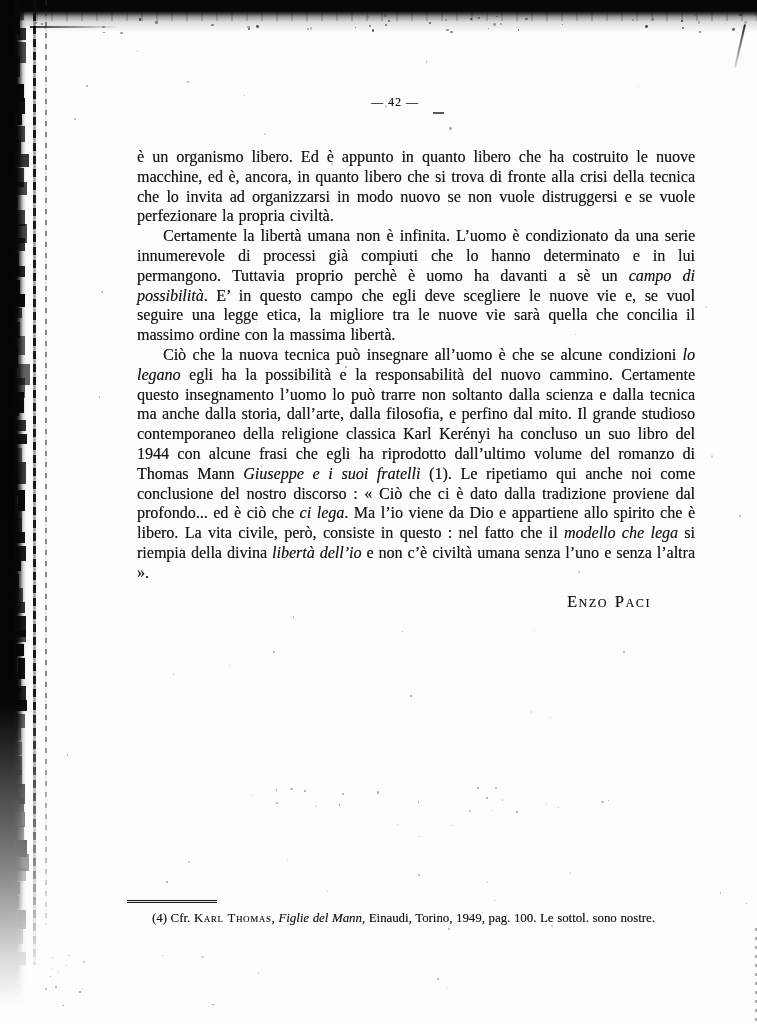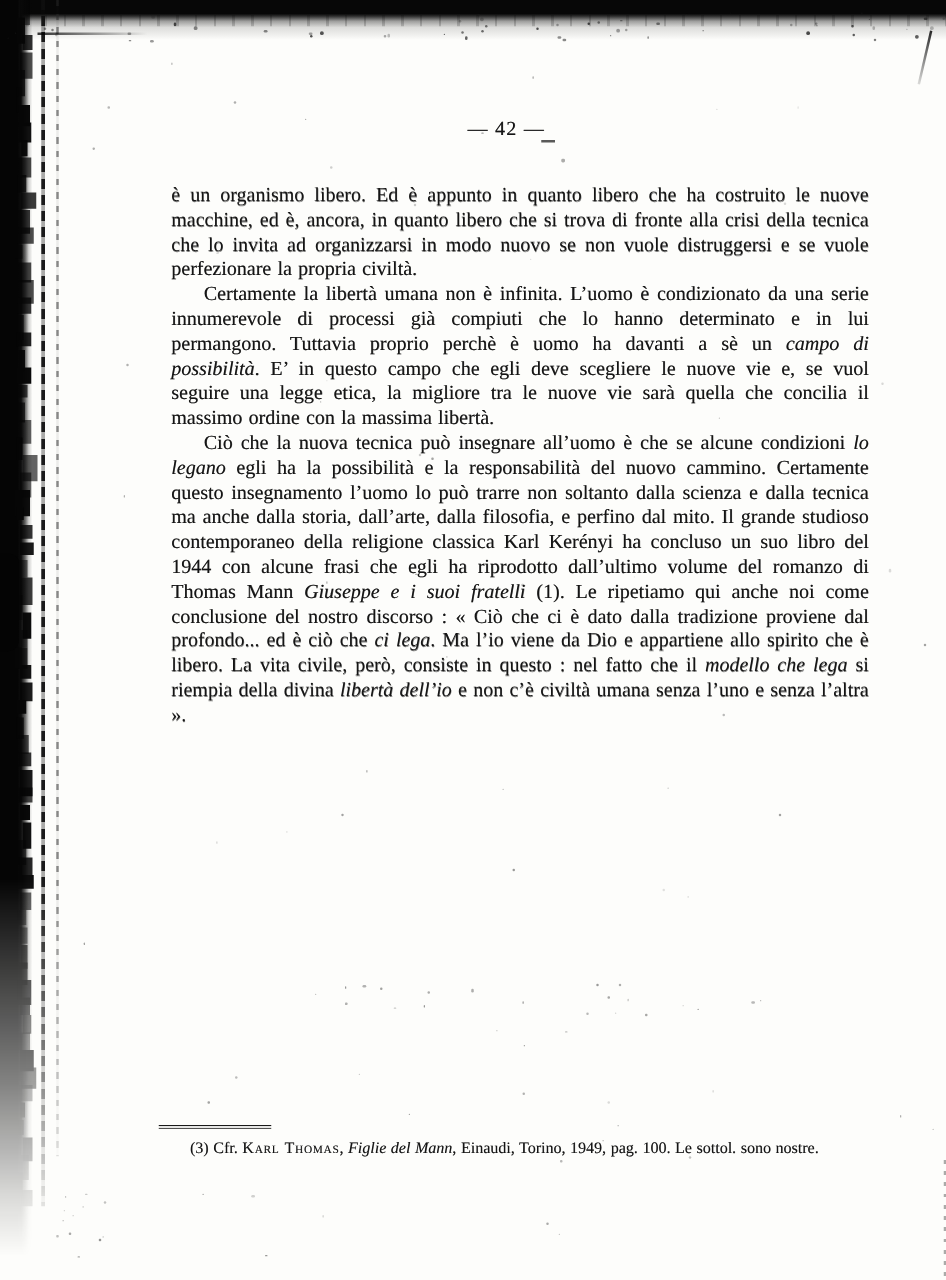--- a/index.html
+++ b/index.html
@@ -54,22 +54,22 @@
   .right-ticks{
     position:absolute;right:0;top:928px;width:2px;height:96px;pointer-events:none;
     background:repeating-linear-gradient(to bottom,rgba(0,0,0,.55) 0 3px,transparent 3px 9px);
     opacity:.6;
   }
   #speckles{position:absolute;inset:0;pointer-events:none;}
   .spk{position:absolute;background:#1c1c1c;border-radius:50%;}
 
   
   .page-header{
-    position:absolute;top:95px;left:343px;width:124px;text-align:center;
-    font-size:16px;letter-spacing:1px;
+    position:absolute;top:95px;left:333px;width:124px;text-align:center;
+    font-size:12px;letter-spacing:1px;
     text-shadow:.2px .2px .35px rgba(0,0,0,.55);
   }
   .header-smudge{position:absolute;left:433px;top:112px;width:11px;height:1.5px;background:rgba(20,20,20,.7);}
   .body-text{
     position:absolute;top:147px;left:137px;width:558px;
     font-size:16px;line-height:19.8px;text-align:justify;word-spacing:1px;
     text-shadow:.25px .25px .4px rgba(0,0,0,.5);
   }
   .para{margin:0;}
   .para.indent{text-indent:26px;}
@@ -178,25 +178,26 @@
   <div class="corner-scratch"></div>
   <div class="right-ticks"></div>
 
   <div class="page-header">— 42 —</div>
   <div class="header-smudge"></div>
 
   <div class="body-text">
     <p class="para"><span>è un organismo libero. Ed è appunto in quanto libero che ha costruito le nuove macchine, ed è, ancora, in quanto libero che si trova di fronte alla crisi della tecnica che lo invita ad organizzarsi in modo nuovo se non vuole distruggersi e se vuole perfezionare la propria civiltà.</span></p>
     <p class="para indent"><span>Certamente la libertà umana non è infinita. L’uomo è condizionato da una serie innumerevole di processi già compiuti che lo hanno determinato e in lui permangono. Tuttavia proprio perchè è uomo ha davanti a sè un </span><span class="seg-italic">campo di possibilità</span><span>. E’ in questo campo che egli deve scegliere le nuove vie e, se vuol seguire una legge etica, la migliore tra le nuove vie sarà quella che concilia il massimo ordine con la massima libertà.</span></p>
     <p class="para indent"><span>Ciò che la nuova tecnica può insegnare all’uomo è che se alcune condizioni </span><span class="seg-italic">lo legano</span><span> egli ha la possibilità e la responsabilità del nuovo cammino. Certamente questo insegnamento l’uomo lo può trarre non soltanto dalla scienza e dalla tecnica ma anche dalla storia, dall’arte, dalla filosofia, e perfino dal mito. Il grande studioso contemporaneo della religione classica Karl Kerényi ha concluso un suo libro del 1944 con alcune frasi che egli ha riprodotto dall’ultimo volume del romanzo di Thomas Mann </span><span class="seg-italic">Giuseppe e i suoi fratelli</span><span> (1). Le ripetiamo qui anche noi come conclusione del nostro discorso : « Ciò che ci è dato dalla tradizione proviene dal profondo... ed è ciò che </span><span class="seg-italic">ci lega</span><span>. Ma l’io viene da Dio e appartiene allo spirito che è libero. La vita civile, però, consiste in questo : nel fatto che il </span><span class="seg-italic">modello che lega</span><span> si riempia della divina </span><span class="seg-italic">libertà dell’io</span><span> e non c’è civiltà umana senza l’uno e senza l’altra ».</span></p>
+    <div class="signature">Enzo Paci</div>
   </div>
 
   <div class="footnote">
     <div class="footnote-rule"></div>
-    <p class="footnote-text"><span>(3) Cfr. </span><span class="seg-smallcaps">Karl Thomas</span><span>, </span><span class="seg-italic">Figlie del Mann</span><span>, Einaudi, Torino, 1949, pag. 100. Le sottol. sono nostre.</span></p>
+    <p class="footnote-text"><span>(4) Cfr. </span><span class="seg-smallcaps">Karl Thomas</span><span>, </span><span class="seg-italic">Figlie del Mann</span><span>, Einaudi, Torino, 1949, pag. 100. Le sottol. sono nostre.</span></p>
   </div>
 
   <div id="speckles">
       <div class="spk" style="left: 474.762px; top: 472.083px; width: 2.16395px; height: 2.16395px; opacity: 0.334407;"></div>
       <div class="spk" style="left: 180.622px; top: 548.428px; width: 1.23716px; height: 1.23716px; opacity: 0.318661;"></div>
       <div class="spk" style="left: 657.178px; top: 495.509px; width: 1.19988px; height: 1.19988px; opacity: 0.408721;"></div>
       <div class="spk" style="left: 574.559px; top: 334.326px; width: 1.11561px; height: 1.11561px; opacity: 0.275255;"></div>
       <div class="spk" style="left: 533.762px; top: 630.355px; width: 0.806149px; height: 0.806149px; opacity: 0.264774;"></div>
       <div class="spk" style="left: 637.763px; top: 84.929px; width: 1.74772px; height: 1.74772px; opacity: 0.111038;"></div>
       <div class="spk" style="left: 244.2px; top: 95.2369px; width: 1.0971px; height: 1.0971px; opacity: 0.374242;"></div>

